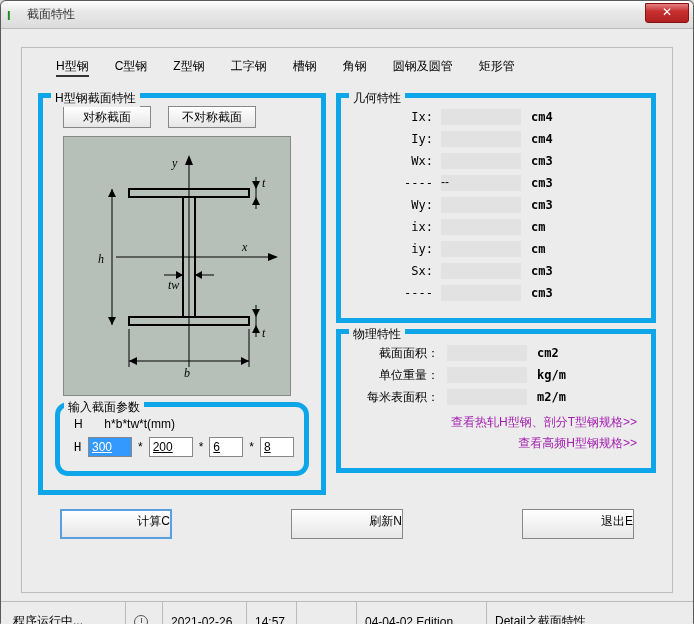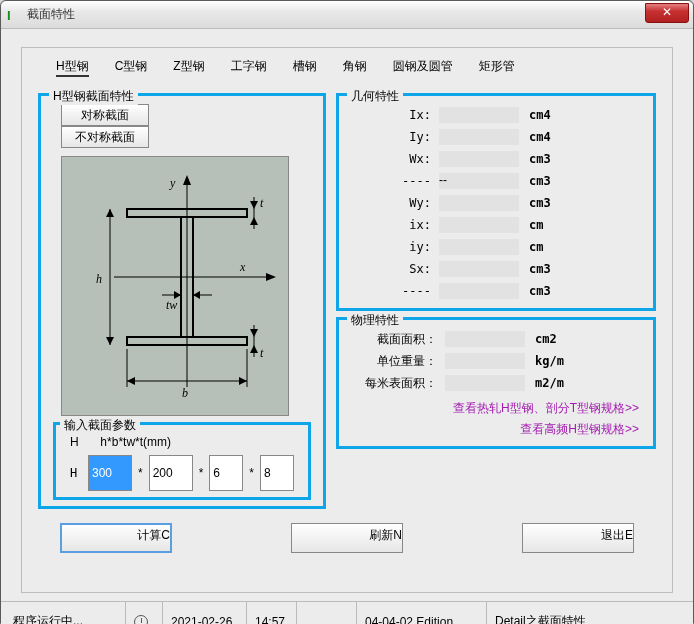--- a/index.html
+++ b/index.html
@@ -8,32 +8,32 @@
 .titlebar { height: 28px; background: linear-gradient(#fff,#e8e8e8 40%,#dcdcdc); border-bottom: 1px solid #bbb; display: flex; align-items: center; padding: 0 6px; border-radius: 6px 6px 0 0; position: relative; }
 .titlebar .app-icon { width: 14px; height: 14px; color: #1a8a1a; font-weight: bold; font-size: 13px; margin-right: 6px; }
 .titlebar .title { color: #333; }
 .titlebar .close-btn { position: absolute; right: 4px; top: 2px; width: 44px; height: 20px; background: linear-gradient(#e28080,#c83030 40%,#b02020); border: 1px solid #8a1010; border-radius: 0 0 3px 3px; color: #fff; text-align: center; line-height: 16px; font-size: 13px; cursor: pointer; }
 .client { padding: 18px 20px 8px 20px; height: calc(100% - 28px - 22px); }
 .main-frame { border: 1px solid #bcbcbc; height: 100%; position: relative; padding: 8px 16px 10px 16px; }
 .tabs { display: flex; gap: 26px; padding: 2px 18px 10px 18px; }
 .tab { color: #000; cursor: pointer; white-space: nowrap; }
 .tab.active { border-bottom: 2px solid #333; }
 .row { display: flex; gap: 10px; }
-.group { border: 3px solid #0ea5e9; margin-top: 6px; padding: 8px 10px 6px 10px; position: relative; }
+.group { border: 5px solid #0ea5e9; margin-top: 6px; padding: 8px 10px 14px 10px; position: relative; }
 .group > .legend { position: absolute; top: -8px; left: 8px; background: #ececec; padding: 0 4px; }
 .left-col { width: 288px; }
 .right-col { flex: 1; }
-.sym-btns { display: flex; gap: 0; margin-bottom: 8px; padding-left: 10px; flex-direction: column; }
+.sym-btns { display: flex; gap: 17px; margin-bottom: 8px; padding-left: 10px; }
 .sym-btn { width: 88px; height: 22px; border: 1px solid #888; background: linear-gradient(#fff,#e6e6e6); text-align: center; line-height: 20px; cursor: pointer; }
 .diagram { width: 228px; height: 260px; background: #b6c0b9; border: 1px solid #888; margin: 0 0 6px 10px; position: relative; }
 .params .legend { left: 4px; }
 .params .lineA { padding: 2px 0 6px 4px; font-family: Consolas, monospace; }
 .params .lineB { display: flex; align-items: center; gap: 4px; padding-left: 4px; }
 .params .lineB .lbl { font-family: Consolas, monospace; width: 14px; }
-.params input { height: 36px; border: 1px solid #888; padding: 0 3px; background: #fff; }
+.params input { height: 20px; border: 1px solid #888; padding: 0 3px; background: #fff; text-decoration: underline; }
 .params input.selected { background: #3399ff; color: #fff; }
 .star { padding: 0 2px; }
 .prop-row { display: flex; align-items: center; height: 22px; }
 .prop-row .plabel { width: 90px; text-align: right; padding-right: 8px; font-family: Consolas, monospace; }
 .prop-row .pval { width: 80px; height: 16px; background: #e2e2e2; border: none; }
 .prop-row .punit { padding-left: 10px; font-family: Consolas, monospace; font-weight: bold; }
 .phys .plabel { width: 96px; font-family: "Microsoft YaHei"; }
 .links { text-align: right; padding: 4px 4px 0 0; }
 .links div { color: #a21caf; padding: 2px 0; cursor: pointer; }
 .btn-row { display: flex; justify-content: space-between; padding: 14px 22px 0 22px; }
@@ -118,21 +118,21 @@
                 <polygon points="192,52 188,44 196,44" fill="#000"></polygon>
                 <polygon points="192,60 188,68 196,68" fill="#000"></polygon>
                 <text x="198" y="50" font-size="15">t</text>
 
                 <line x1="192" y1="168" x2="192" y2="200" stroke="#000"></line>
                 <polygon points="192,180 188,172 196,172" fill="#000"></polygon>
                 <polygon points="192,188 188,196 196,196" fill="#000"></polygon>
                 <text x="198" y="200" font-size="15">t</text>
               </svg>
             </div>
-            <div class="group params" style="margin:0 2px;">
+            <div class="group params" style="margin:0 2px;border-radius:13px;">
               <span class="legend">输入截面参数</span>
               <div class="lineA">
                 <span>H</span>&nbsp;&nbsp;
                 <span>h*b*tw*t(mm)</span>
               </div>
               <div class="lineB">
                 <span class="lbl">H</span>
                 <input class="selected" style="width: 44px;" value="300">
                 <span class="star">*</span>
                 <input style="width: 44px;" value="200">

